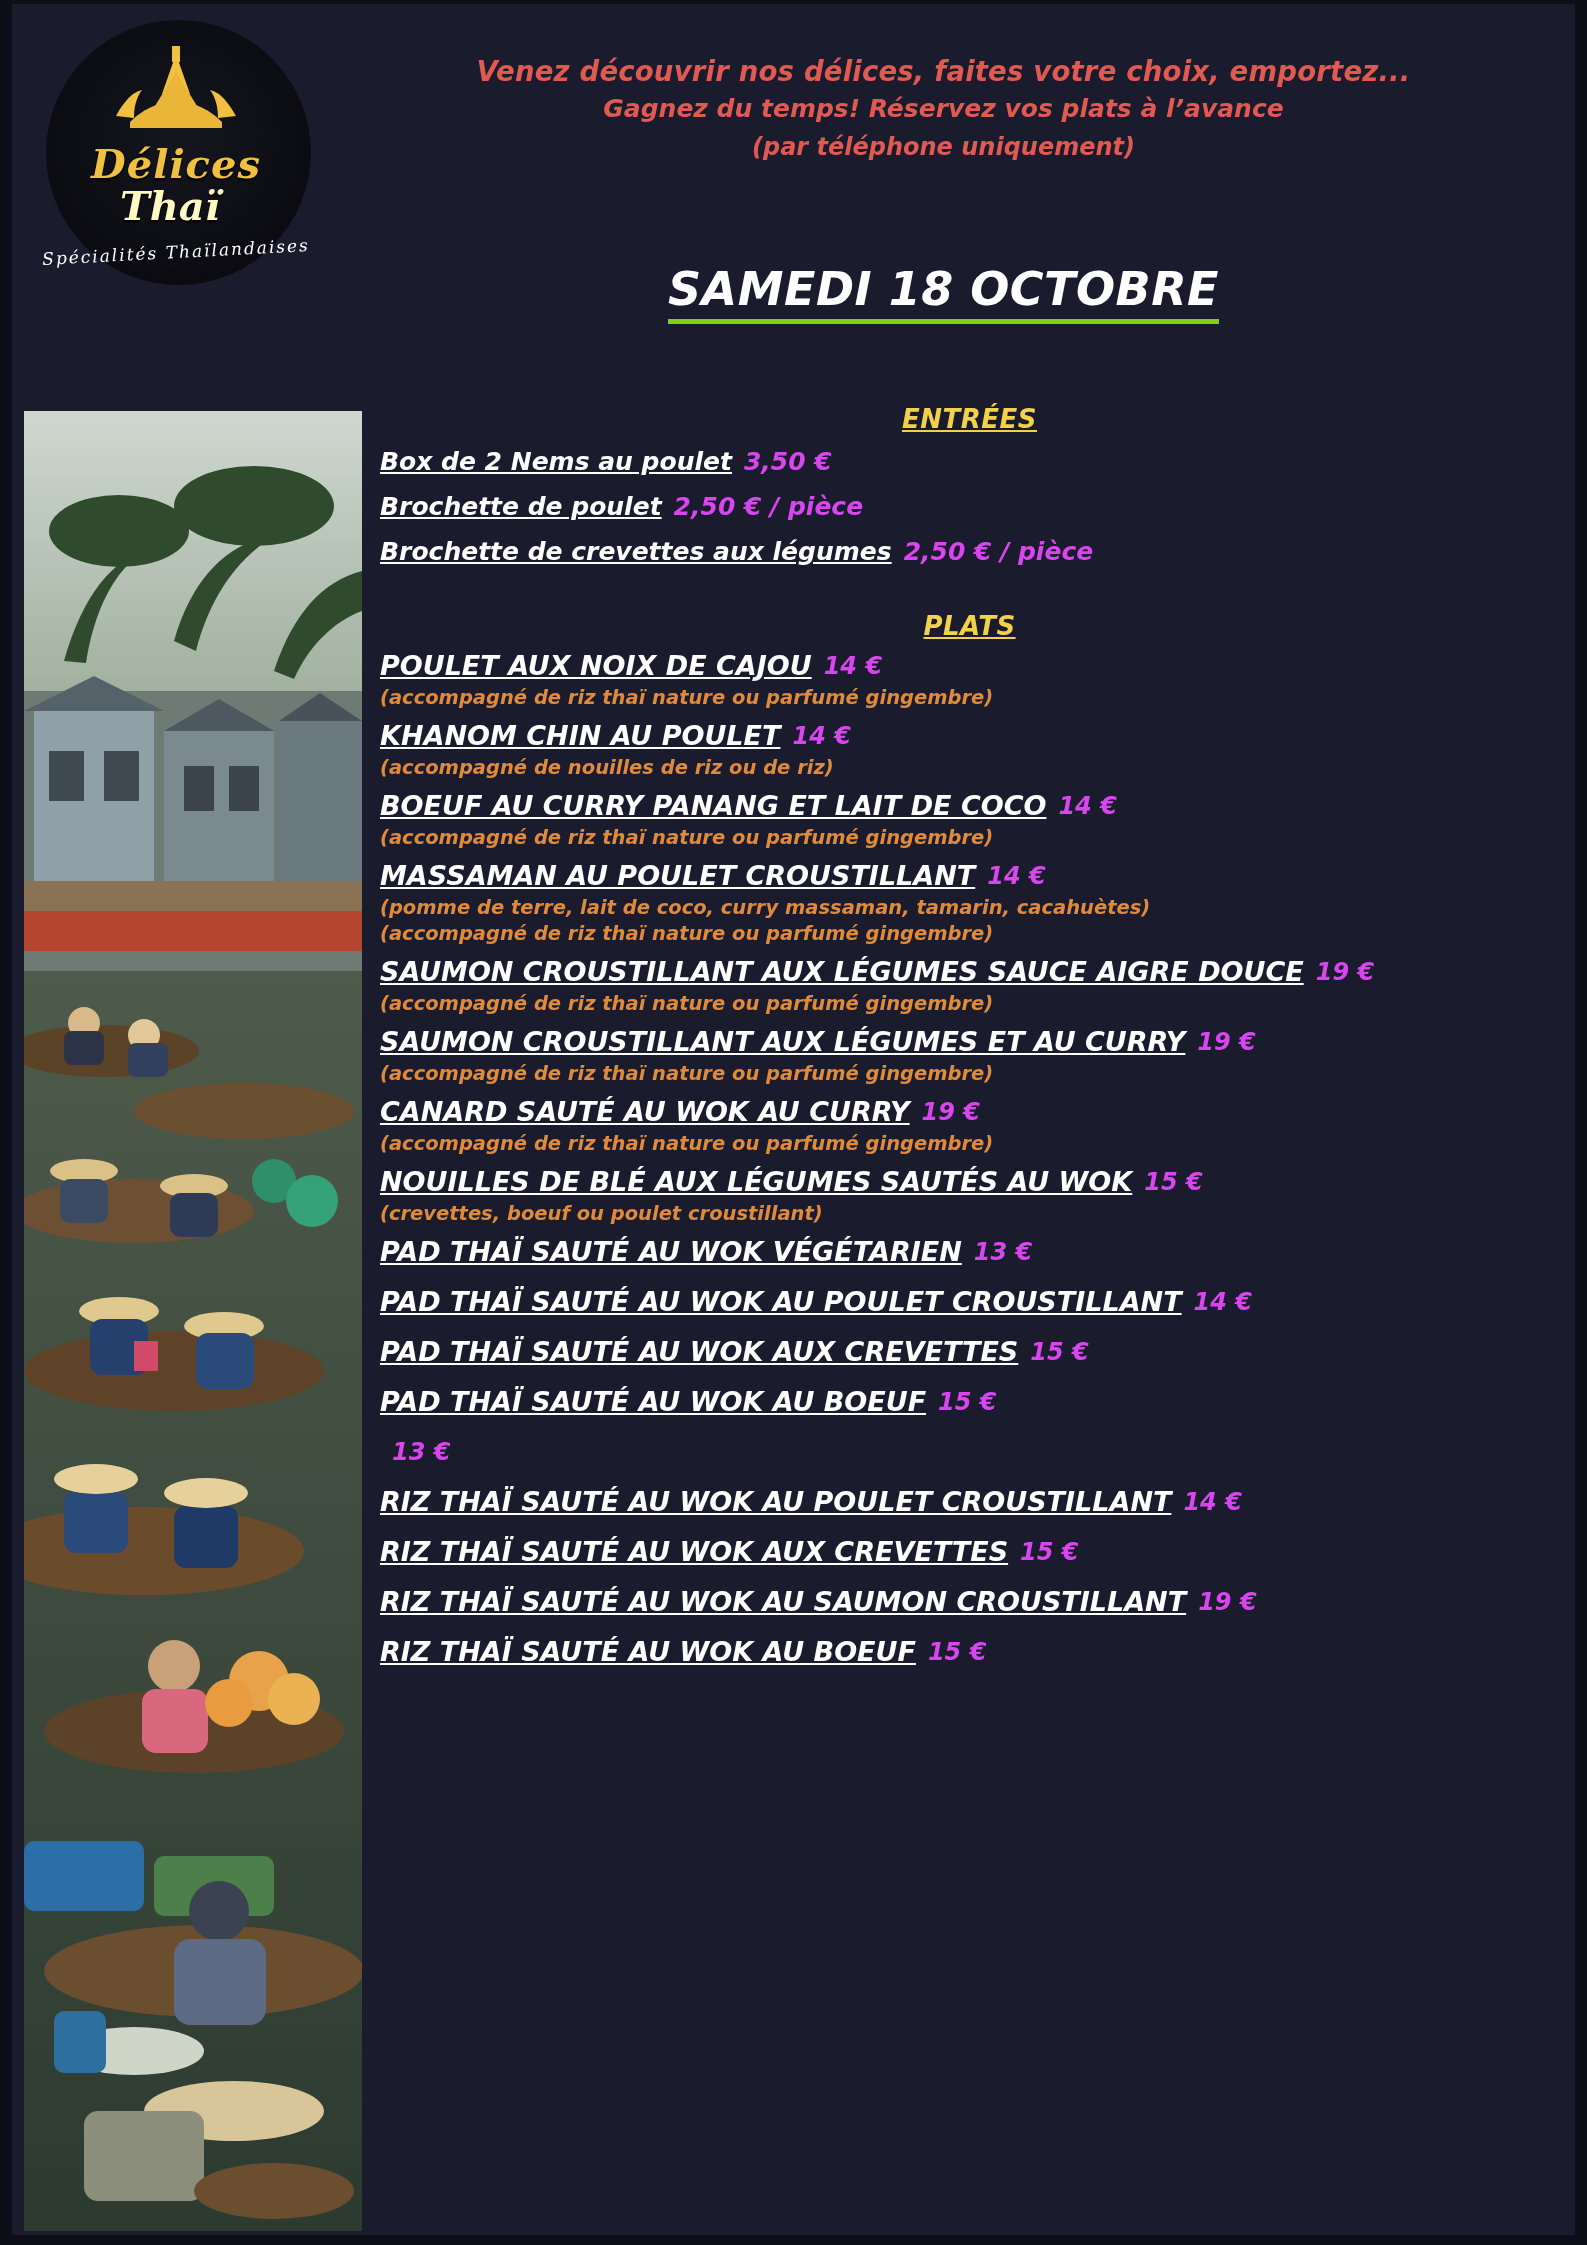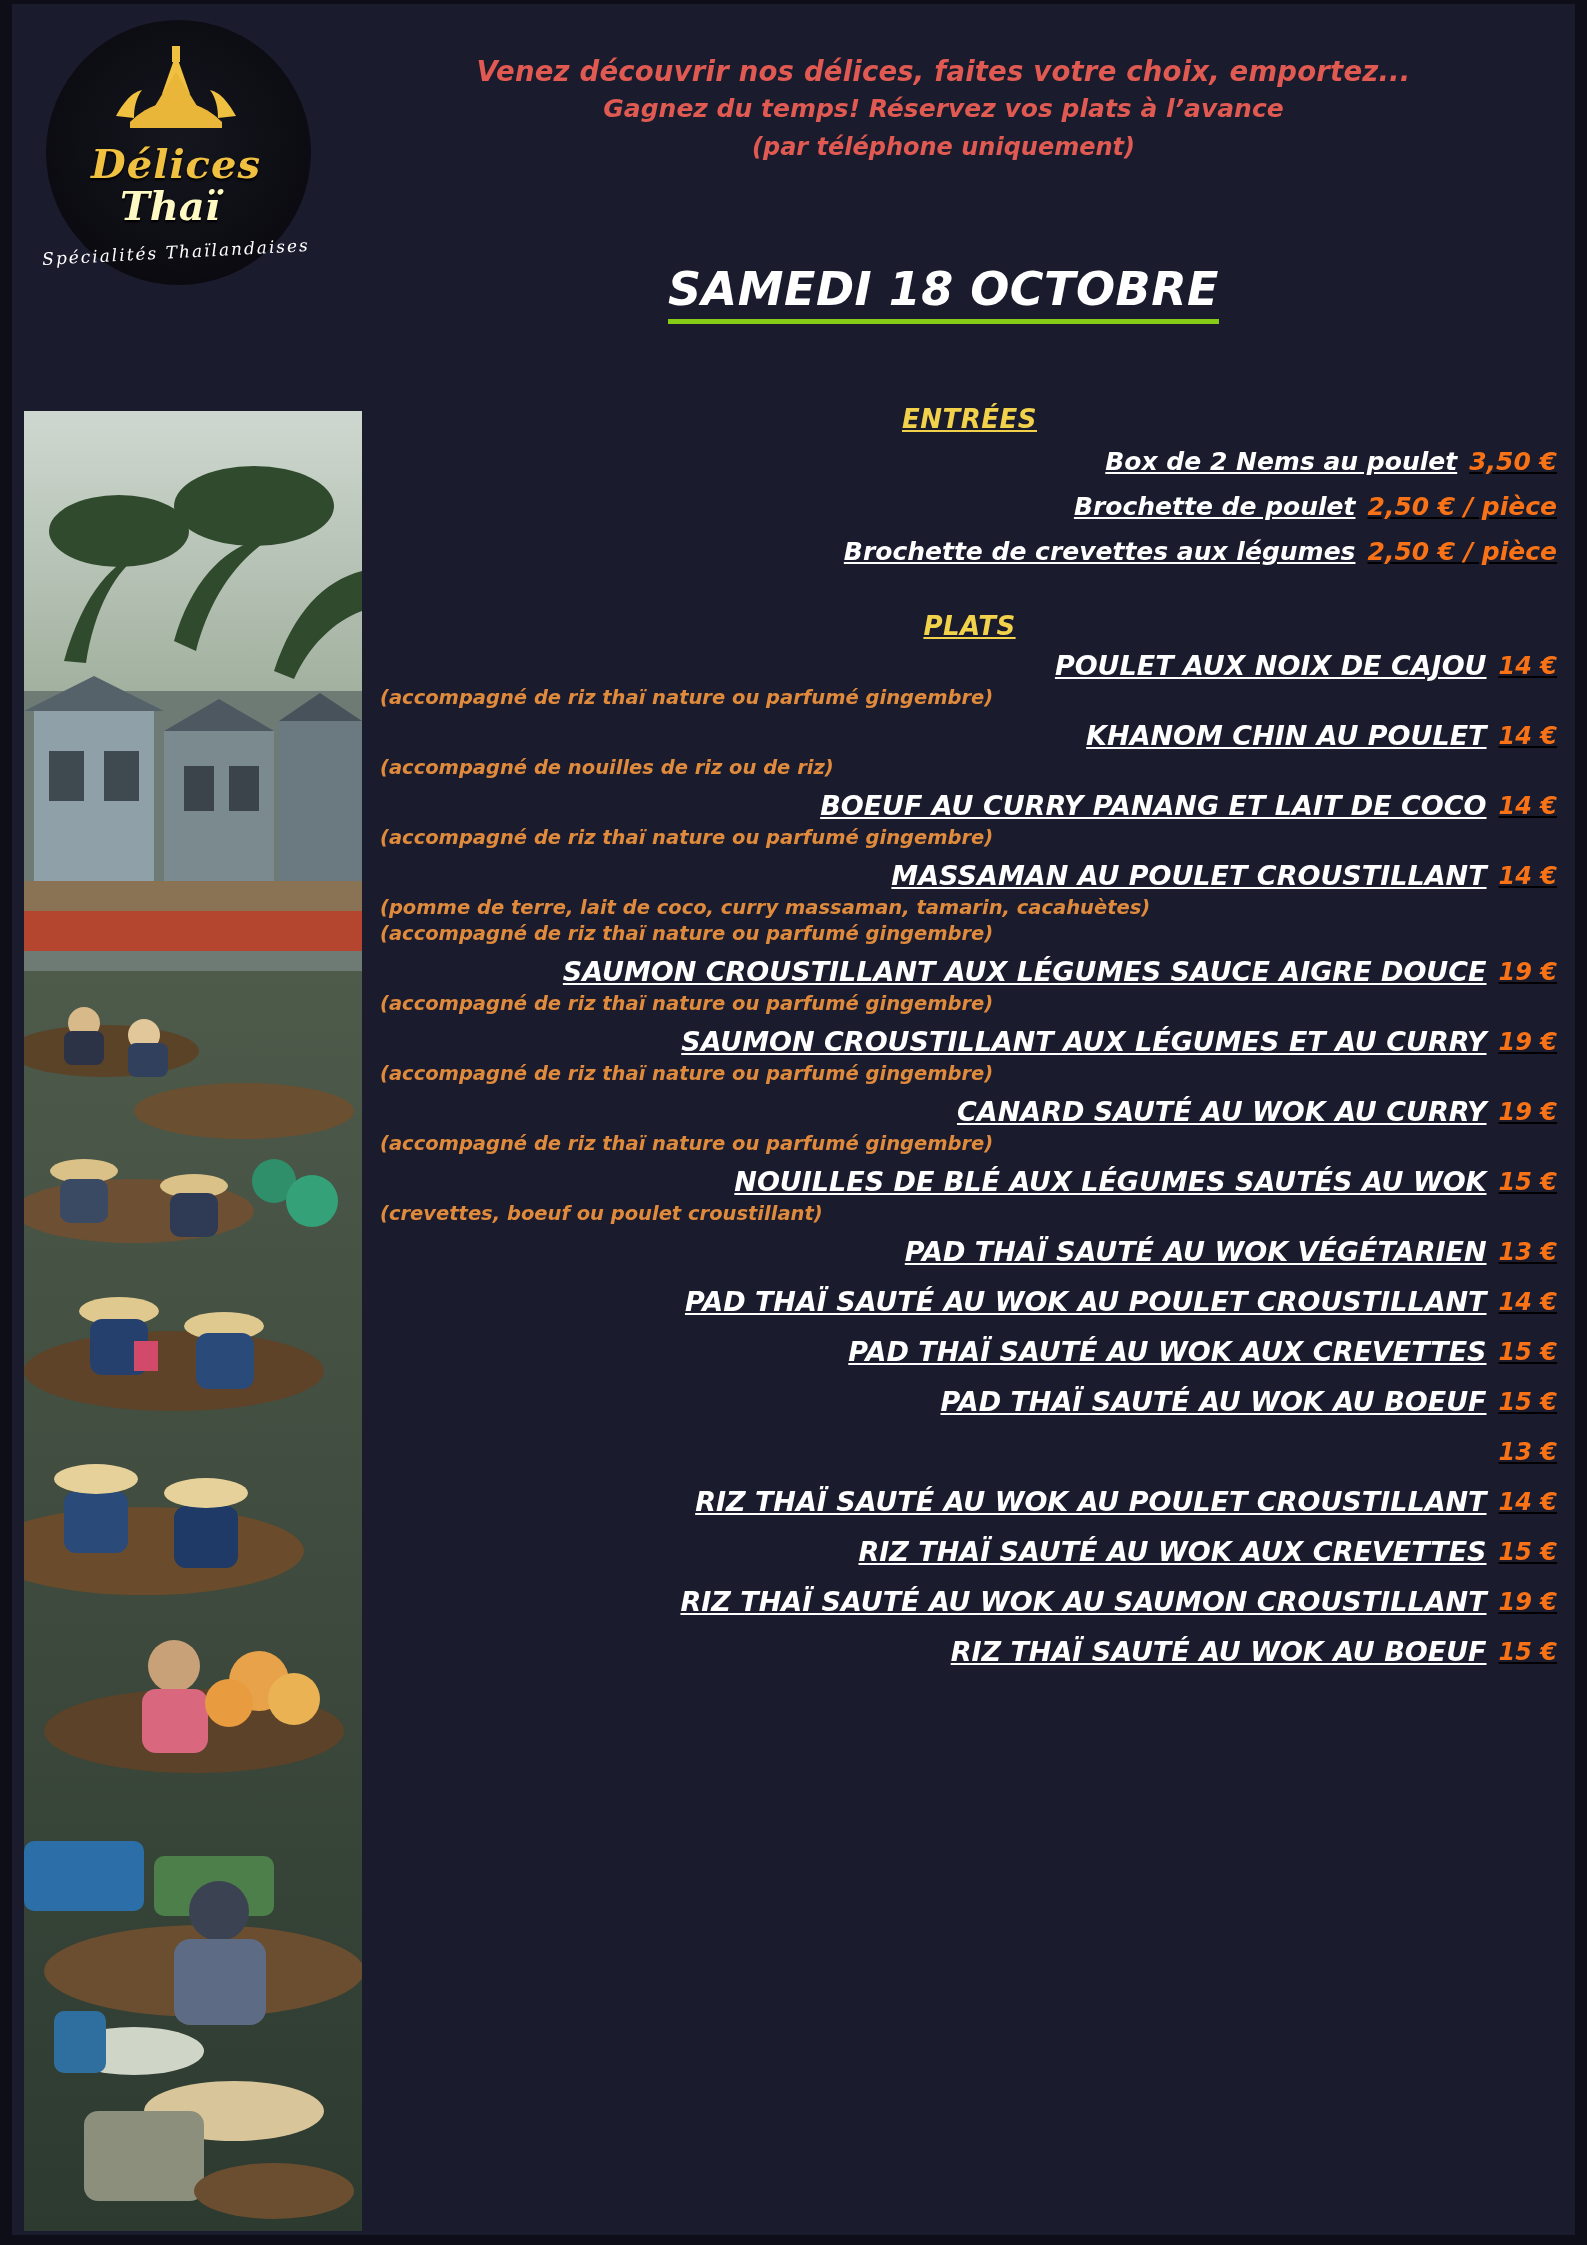--- a/index.html
+++ b/index.html
@@ -167,33 +167,32 @@
     text-decoration: underline;
     margin: 0 0 6px 2px;
     letter-spacing: 0.5px;
     text-align: center;
   }
   .section-head.plats { margin-top: 38px; }
 
   .row {
     display: flex;
     align-items: flex-start;
-    justify-content: flex-end;
+    justify-content: flex-start;
     margin-top: 6px;
-    text-decoration: underline;
   }
   .row .name {
     color: #ffffff;
     font-weight: bold;
     font-style: italic;
     text-decoration: underline;
     white-space: nowrap;
   }
   .row .price {
-    color: #f97316;
+    color: #d946ef;
     font-weight: bold;
     font-style: italic;
     white-space: nowrap;
     text-align: right;
     padding-left: 12px;
   }
 
   
   .entrees .row { margin-top: 2px; }
   .entrees .name { font-size: 25px; line-height: 43px; }

